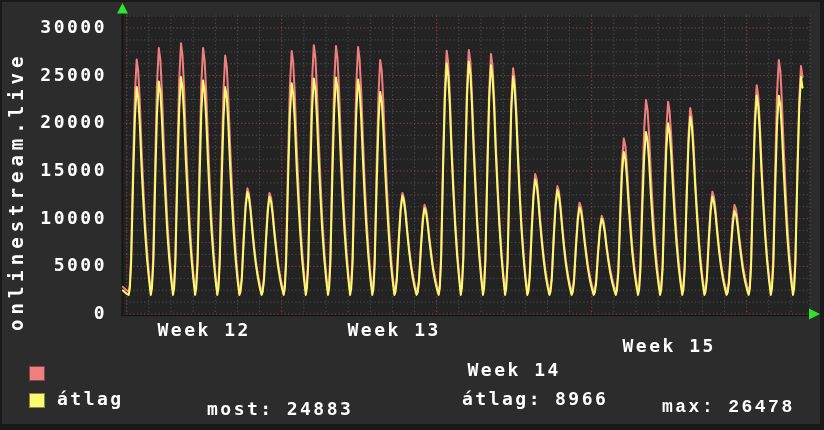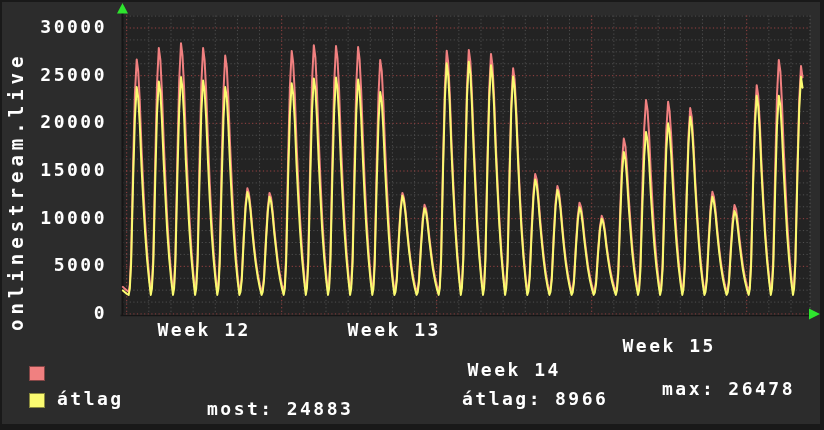--- a/index.html
+++ b/index.html
@@ -124,16 +124,16 @@
 
   <span class="sw" id="sw-max" style="left: 29px; top: 366px; background: rgb(240, 128, 128);"></span>
 
   <span class="sw" id="sw-avg" style="left: 29px; top: 393px; background: rgb(250, 250, 112);"></span>
   <span class="lbl" style="left:57px;top:390px;">átlag</span>
 
   <span class="lbl" style="left:207px;top:400px;"><span>most:</span><span class="statval">24883</span></span>
 
   <span class="lbl" style="left:428px;top:390px;margin-left:34px;"><span>átlag:</span><span class="statval">8966</span></span>
 
-  <span class="lbl" style="left:662px;top:380px;"><span>max:</span><span class="statval">26478</span></span>
+  <span class="lbl" style="left:662px;top:398px;font-family:Liberation Mono, monospace;"><span>max:</span><span class="statval">26478</span></span>
 
   <div class="frame"></div>
 </div>
 
 </body></html>

